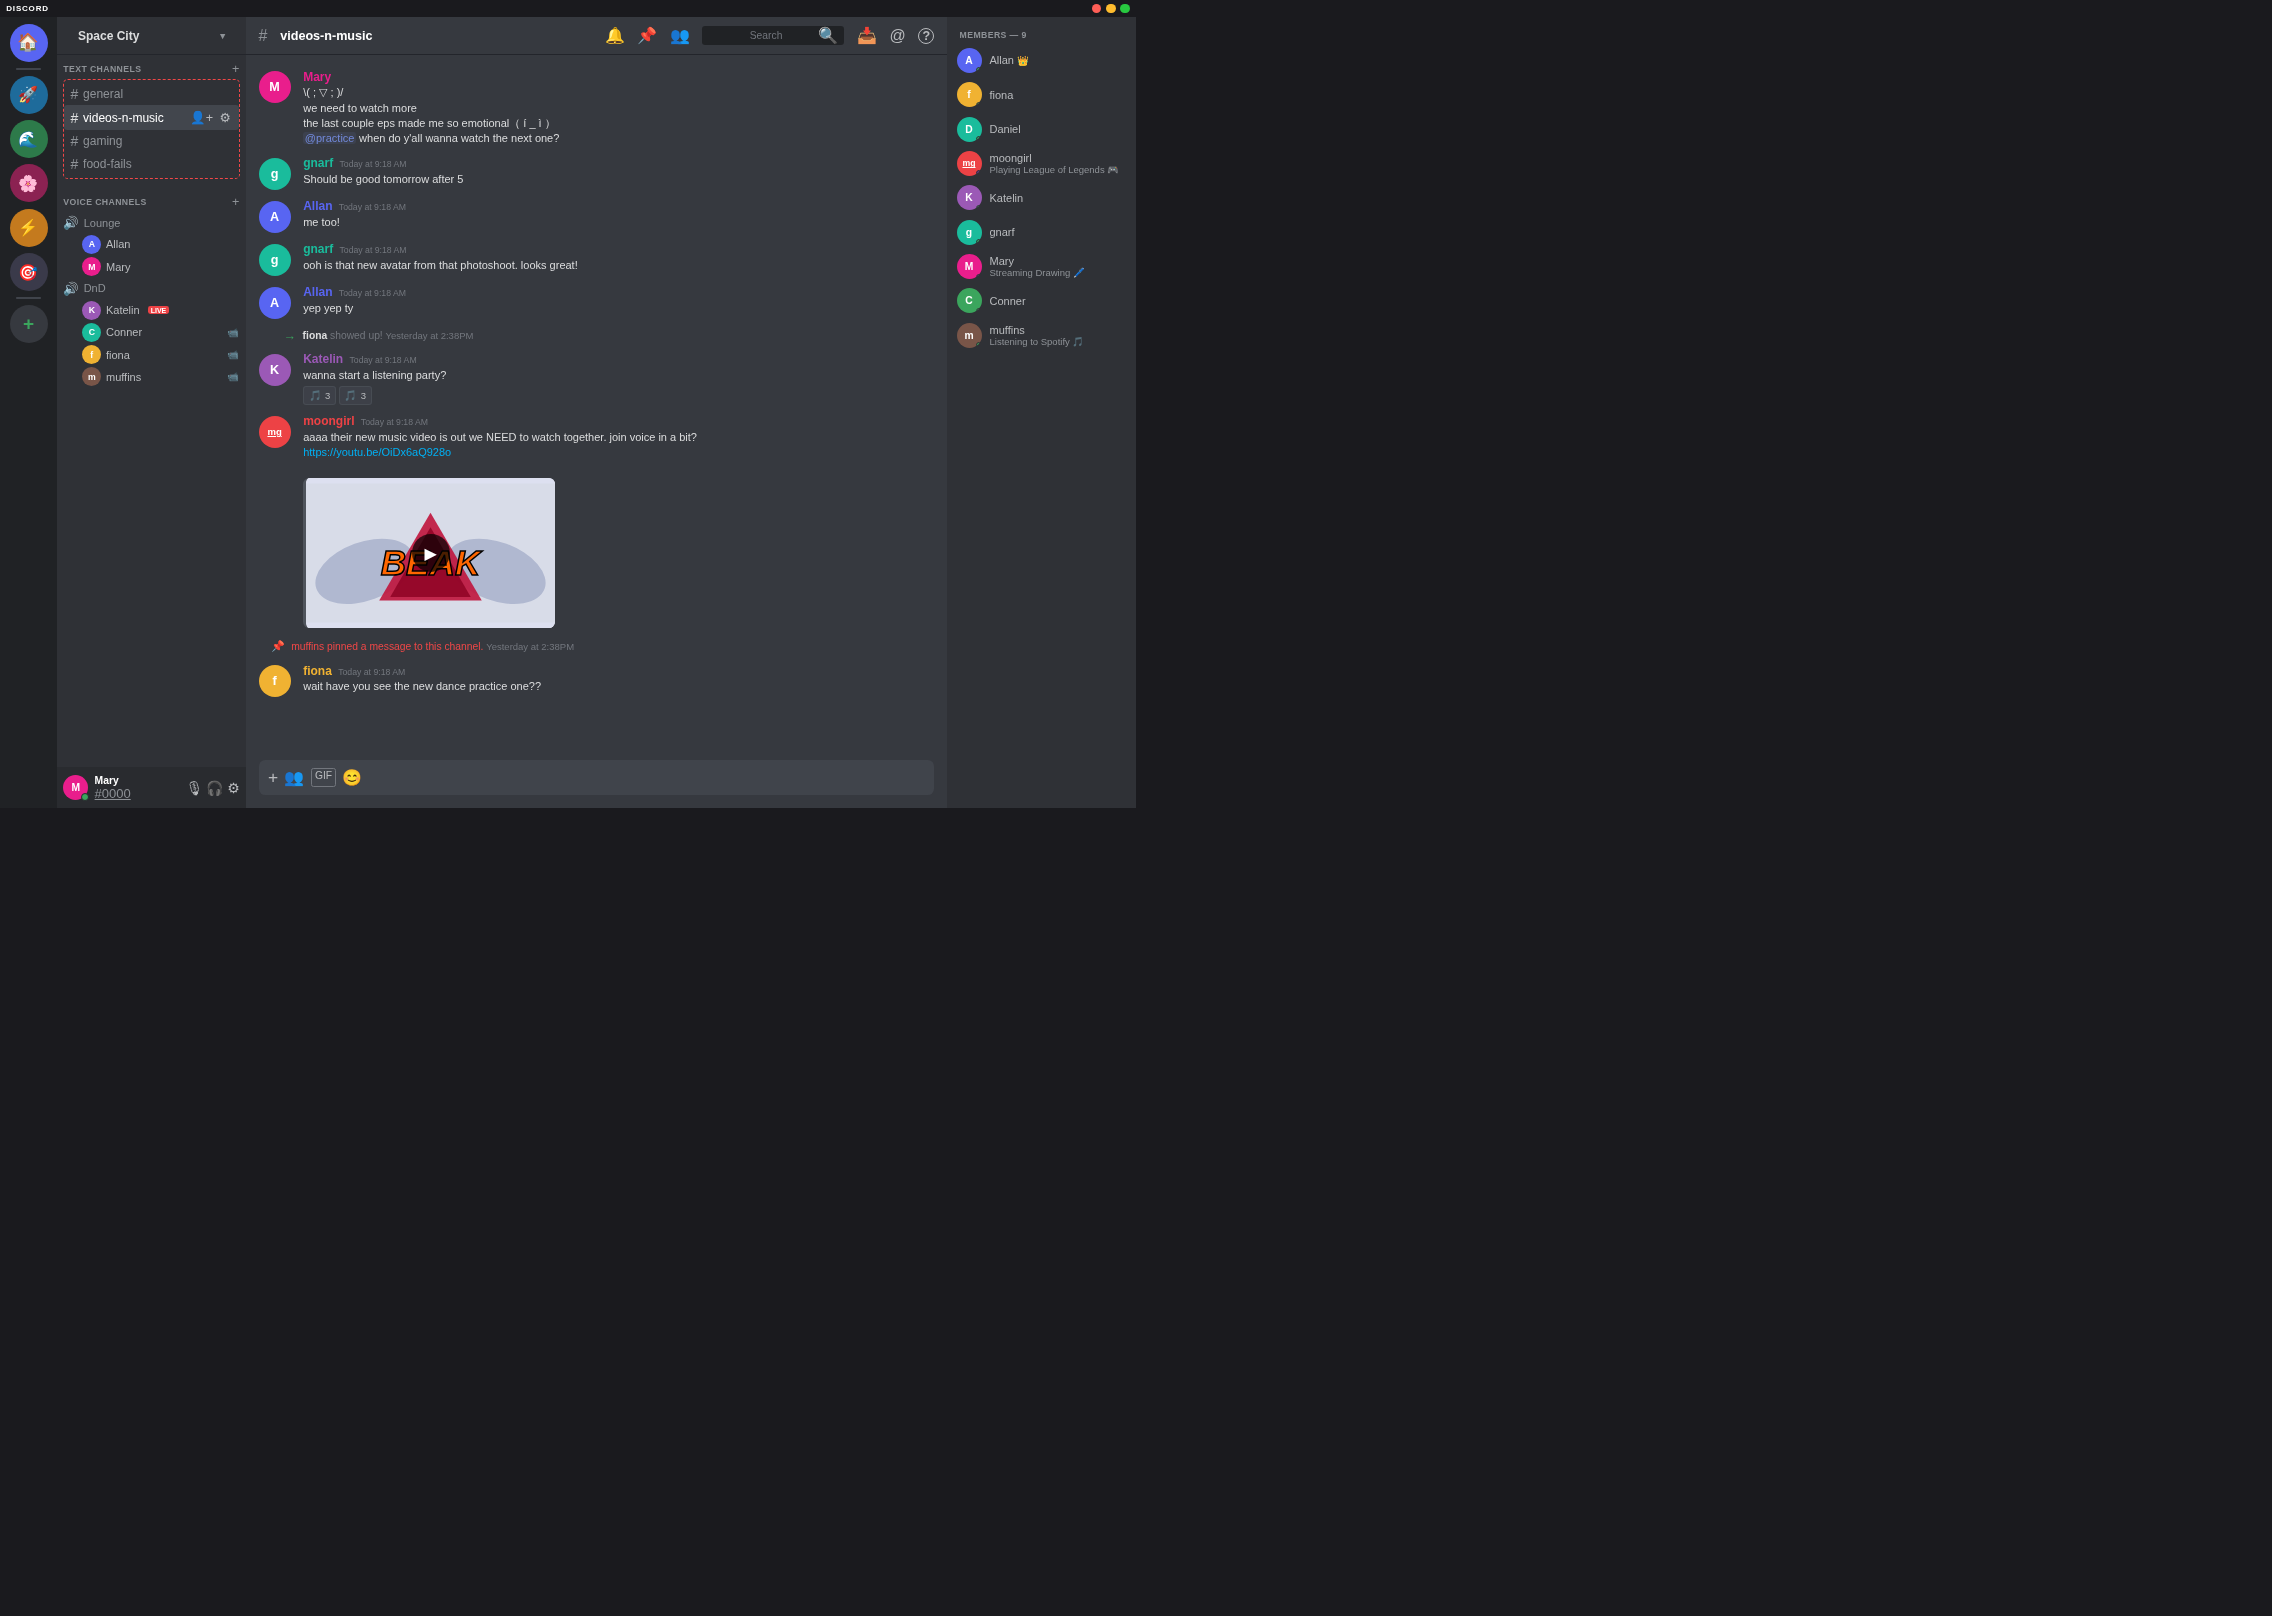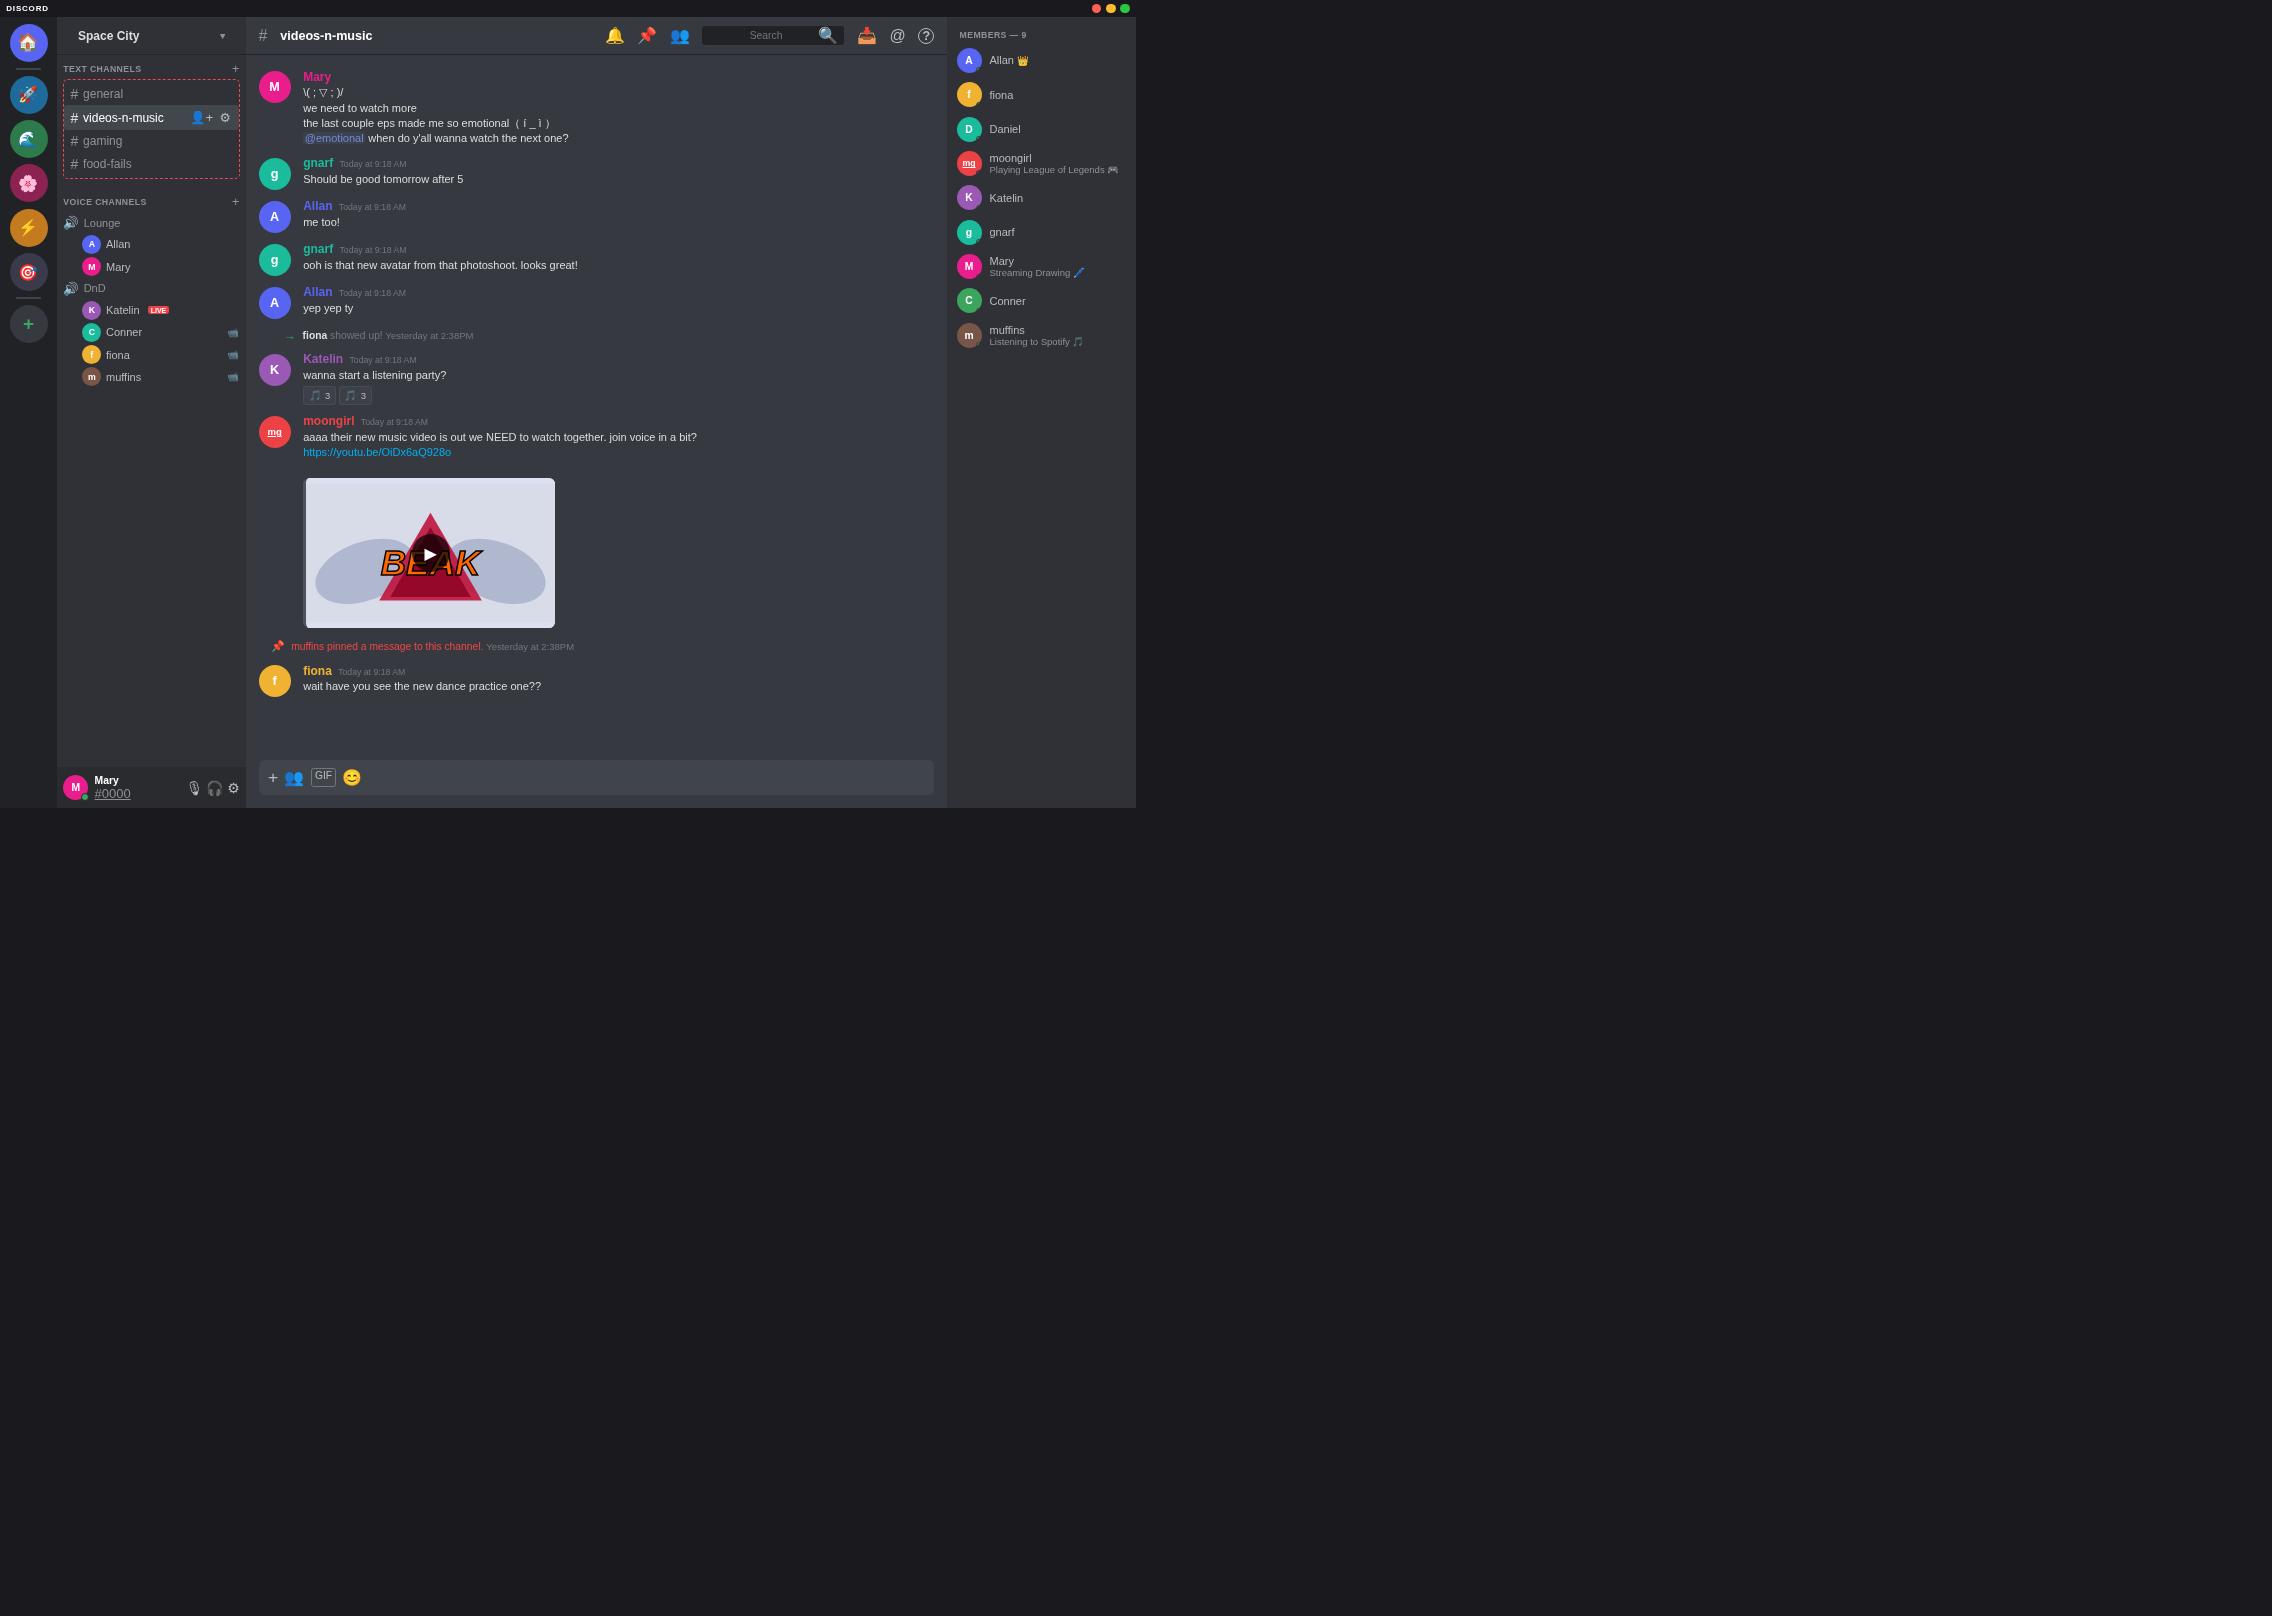--- a/index.html
+++ b/index.html
@@ -291,21 +291,21 @@
 
         <div class="message-group">
           <div class="message-avatar av-pink">M</div>
           <div class="message-content">
             <div class="message-header">
               <span class="message-author" style="color:#e91e8c;">Mary</span>
             </div>
             <div class="message-text">\( ; ▽ ; )/</div>
             <div class="message-text">we need to watch more</div>
             <div class="message-text">the last couple eps made me so emotional（ í _ ì ）</div>
-            <div class="message-text"><span class="mention">@emotional</span> when do y'all wanna watch the next one?</div>
+            <div class="message-text"><span class="mention">@practice</span> when do y'all wanna watch the next one?</div>
           </div>
         </div>
 
         <div class="message-group">
           <div class="message-avatar av-teal">g</div>
           <div class="message-content">
             <div class="message-header">
               <span class="message-author" style="color:#1abc9c;">gnarf</span>
               <span class="message-timestamp">Today at 9:18 AM</span>
             </div>

